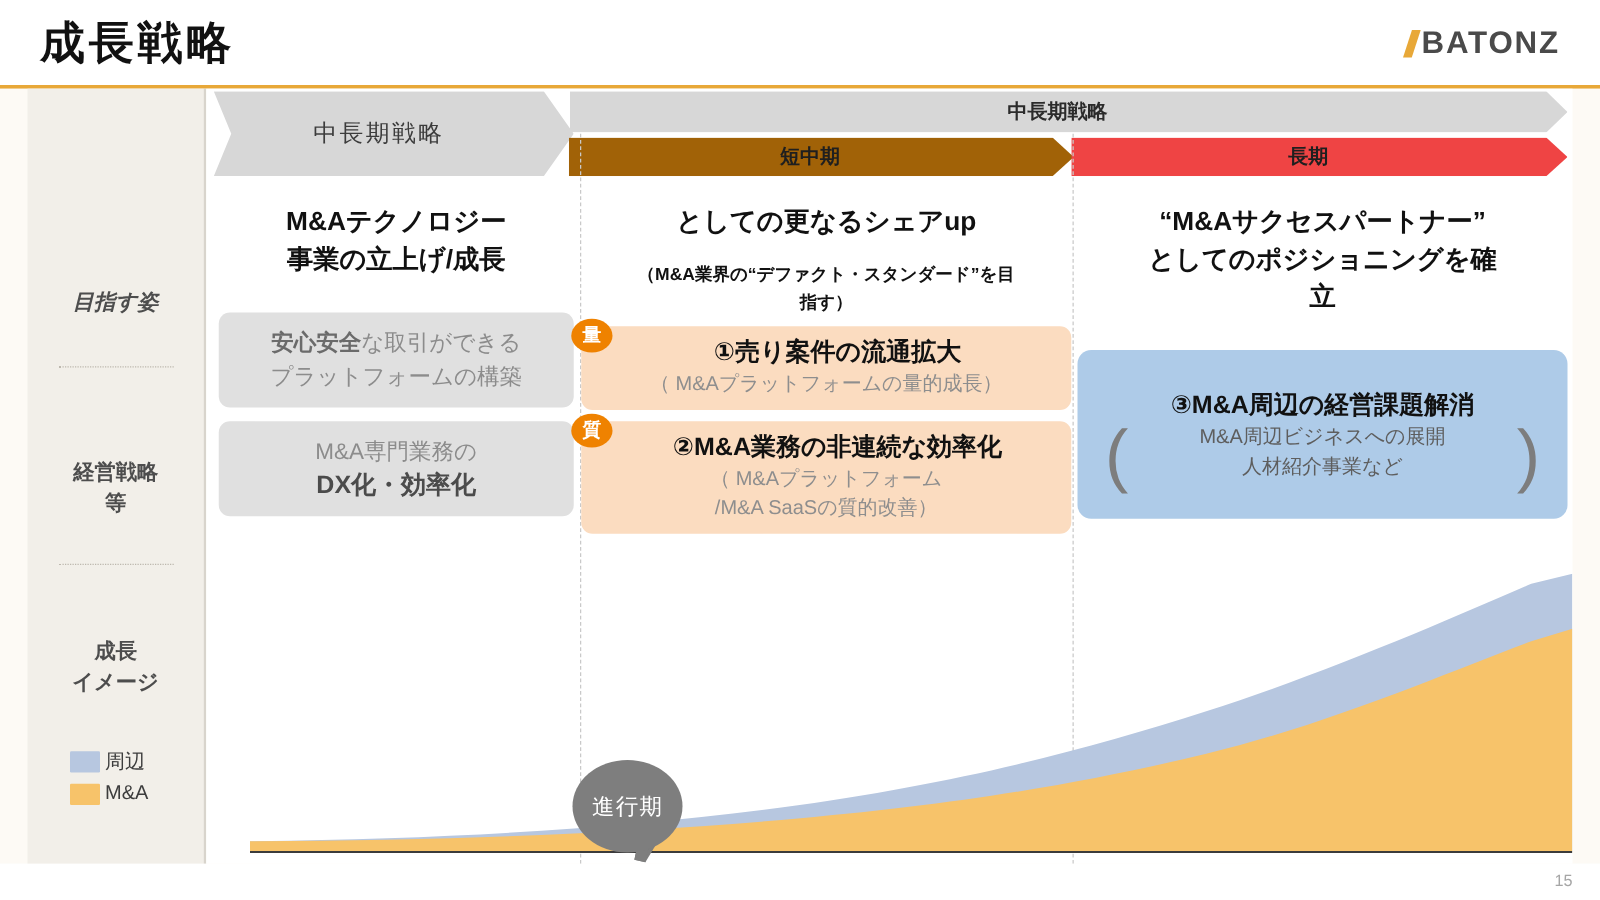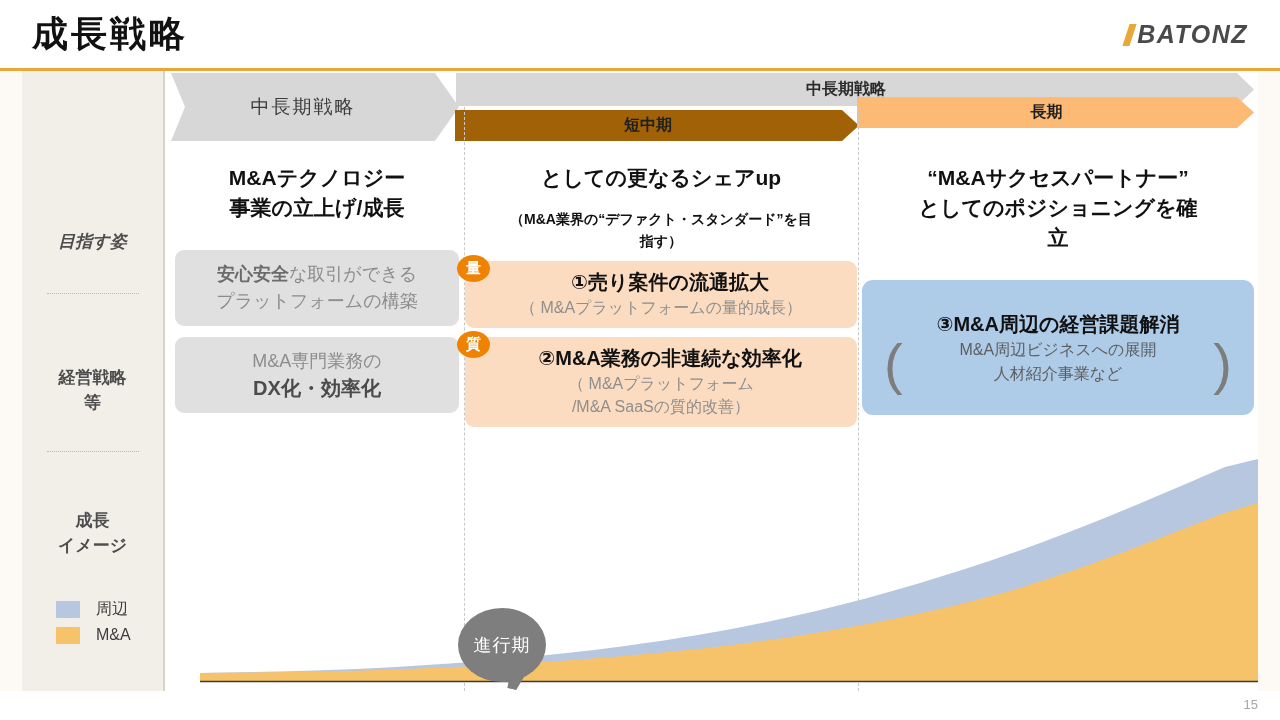--- a/index.html
+++ b/index.html
@@ -46,21 +46,20 @@
     letter-spacing: 3px;
     color: #111111;
     line-height: 52px;
   }
   .brand {
     position: absolute;
     right: 32px; top: 20px;
     display: flex;
     align-items: center;
     gap: 4px;
-    font-style: italic;
   }
   .brand-slash {
     display: inline-block;
     width: 7px;
     height: 22px;
     background: #e8a838;
     transform: skewX(-18deg);
   }
   .brand-text {
     font-size: 25px;
@@ -121,21 +120,21 @@
   .legend {
     position: absolute;
     left: 56px; top: 528px;
     display: flex;
     flex-direction: column;
     gap: 6px;
   }
   .legend-row {
     display: flex;
     align-items: center;
-    gap: 16px;
+    gap: 4px;
   }
   .legend-sw {
     width: 24px; height: 17px;
     border-radius: 1px;
   }
   .sw-around { background: #b7c7e0; }
   .sw-ma { background: #f7c36a; }
   .legend-text {
     font-size: 16px;
     color: #3d3d3d;
@@ -190,23 +189,23 @@
     left: 290px; top: 39px;
     width: 404px; height: 31px;
     background: #a16207;
     color: #1f1f1f;
     font-size: 16px;
     clip-path: polygon(0 0, calc(100% - 17px) 0, 100% 50%, calc(100% - 17px) 100%, 0 100%);
     padding-right: 18px;
   }
 
   .chev-long {
-    left: 692px; top: 26px;
+    left: 692px; top: 39px;
     width: 397px; height: 31px;
-    background: #fdba74;
+    background: #ef4444;
     color: #1f1f1f;
     font-size: 16px;
     clip-path: polygon(0 0, calc(100% - 17px) 0, 100% 50%, calc(100% - 17px) 100%, 0 100%);
     padding-right: 18px;
   }
 
   
   .col-div {
     position: absolute;
     top: 36px;

